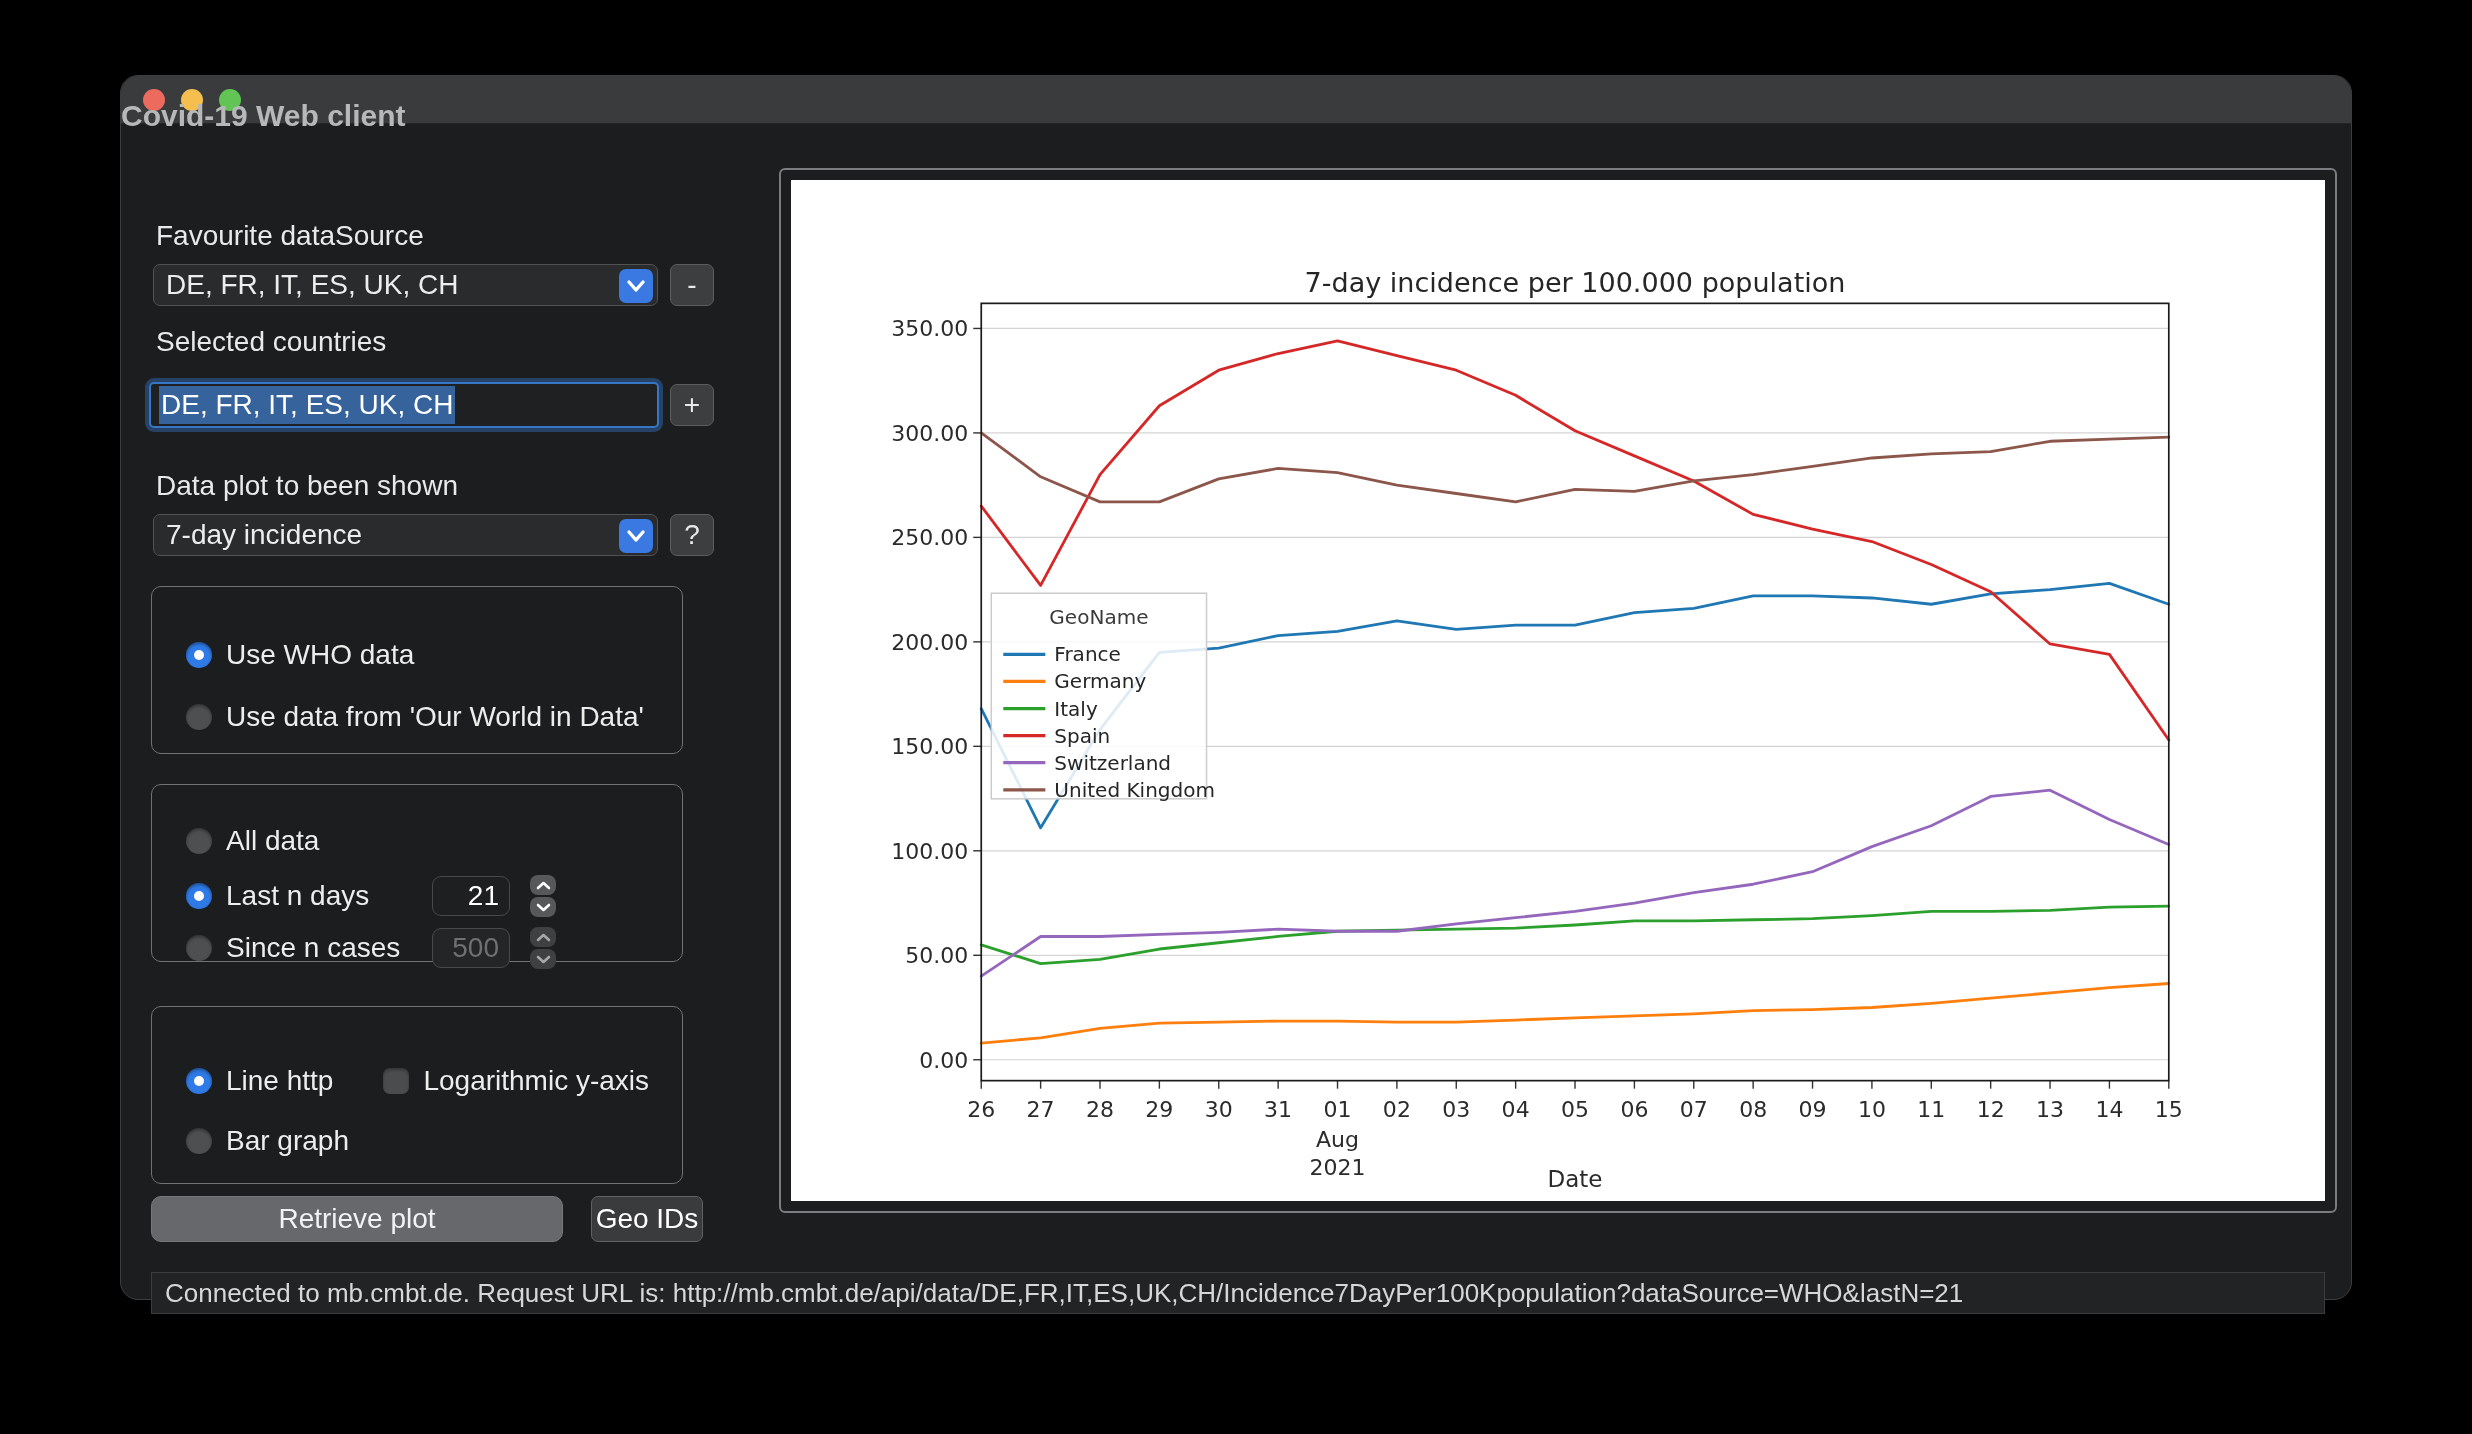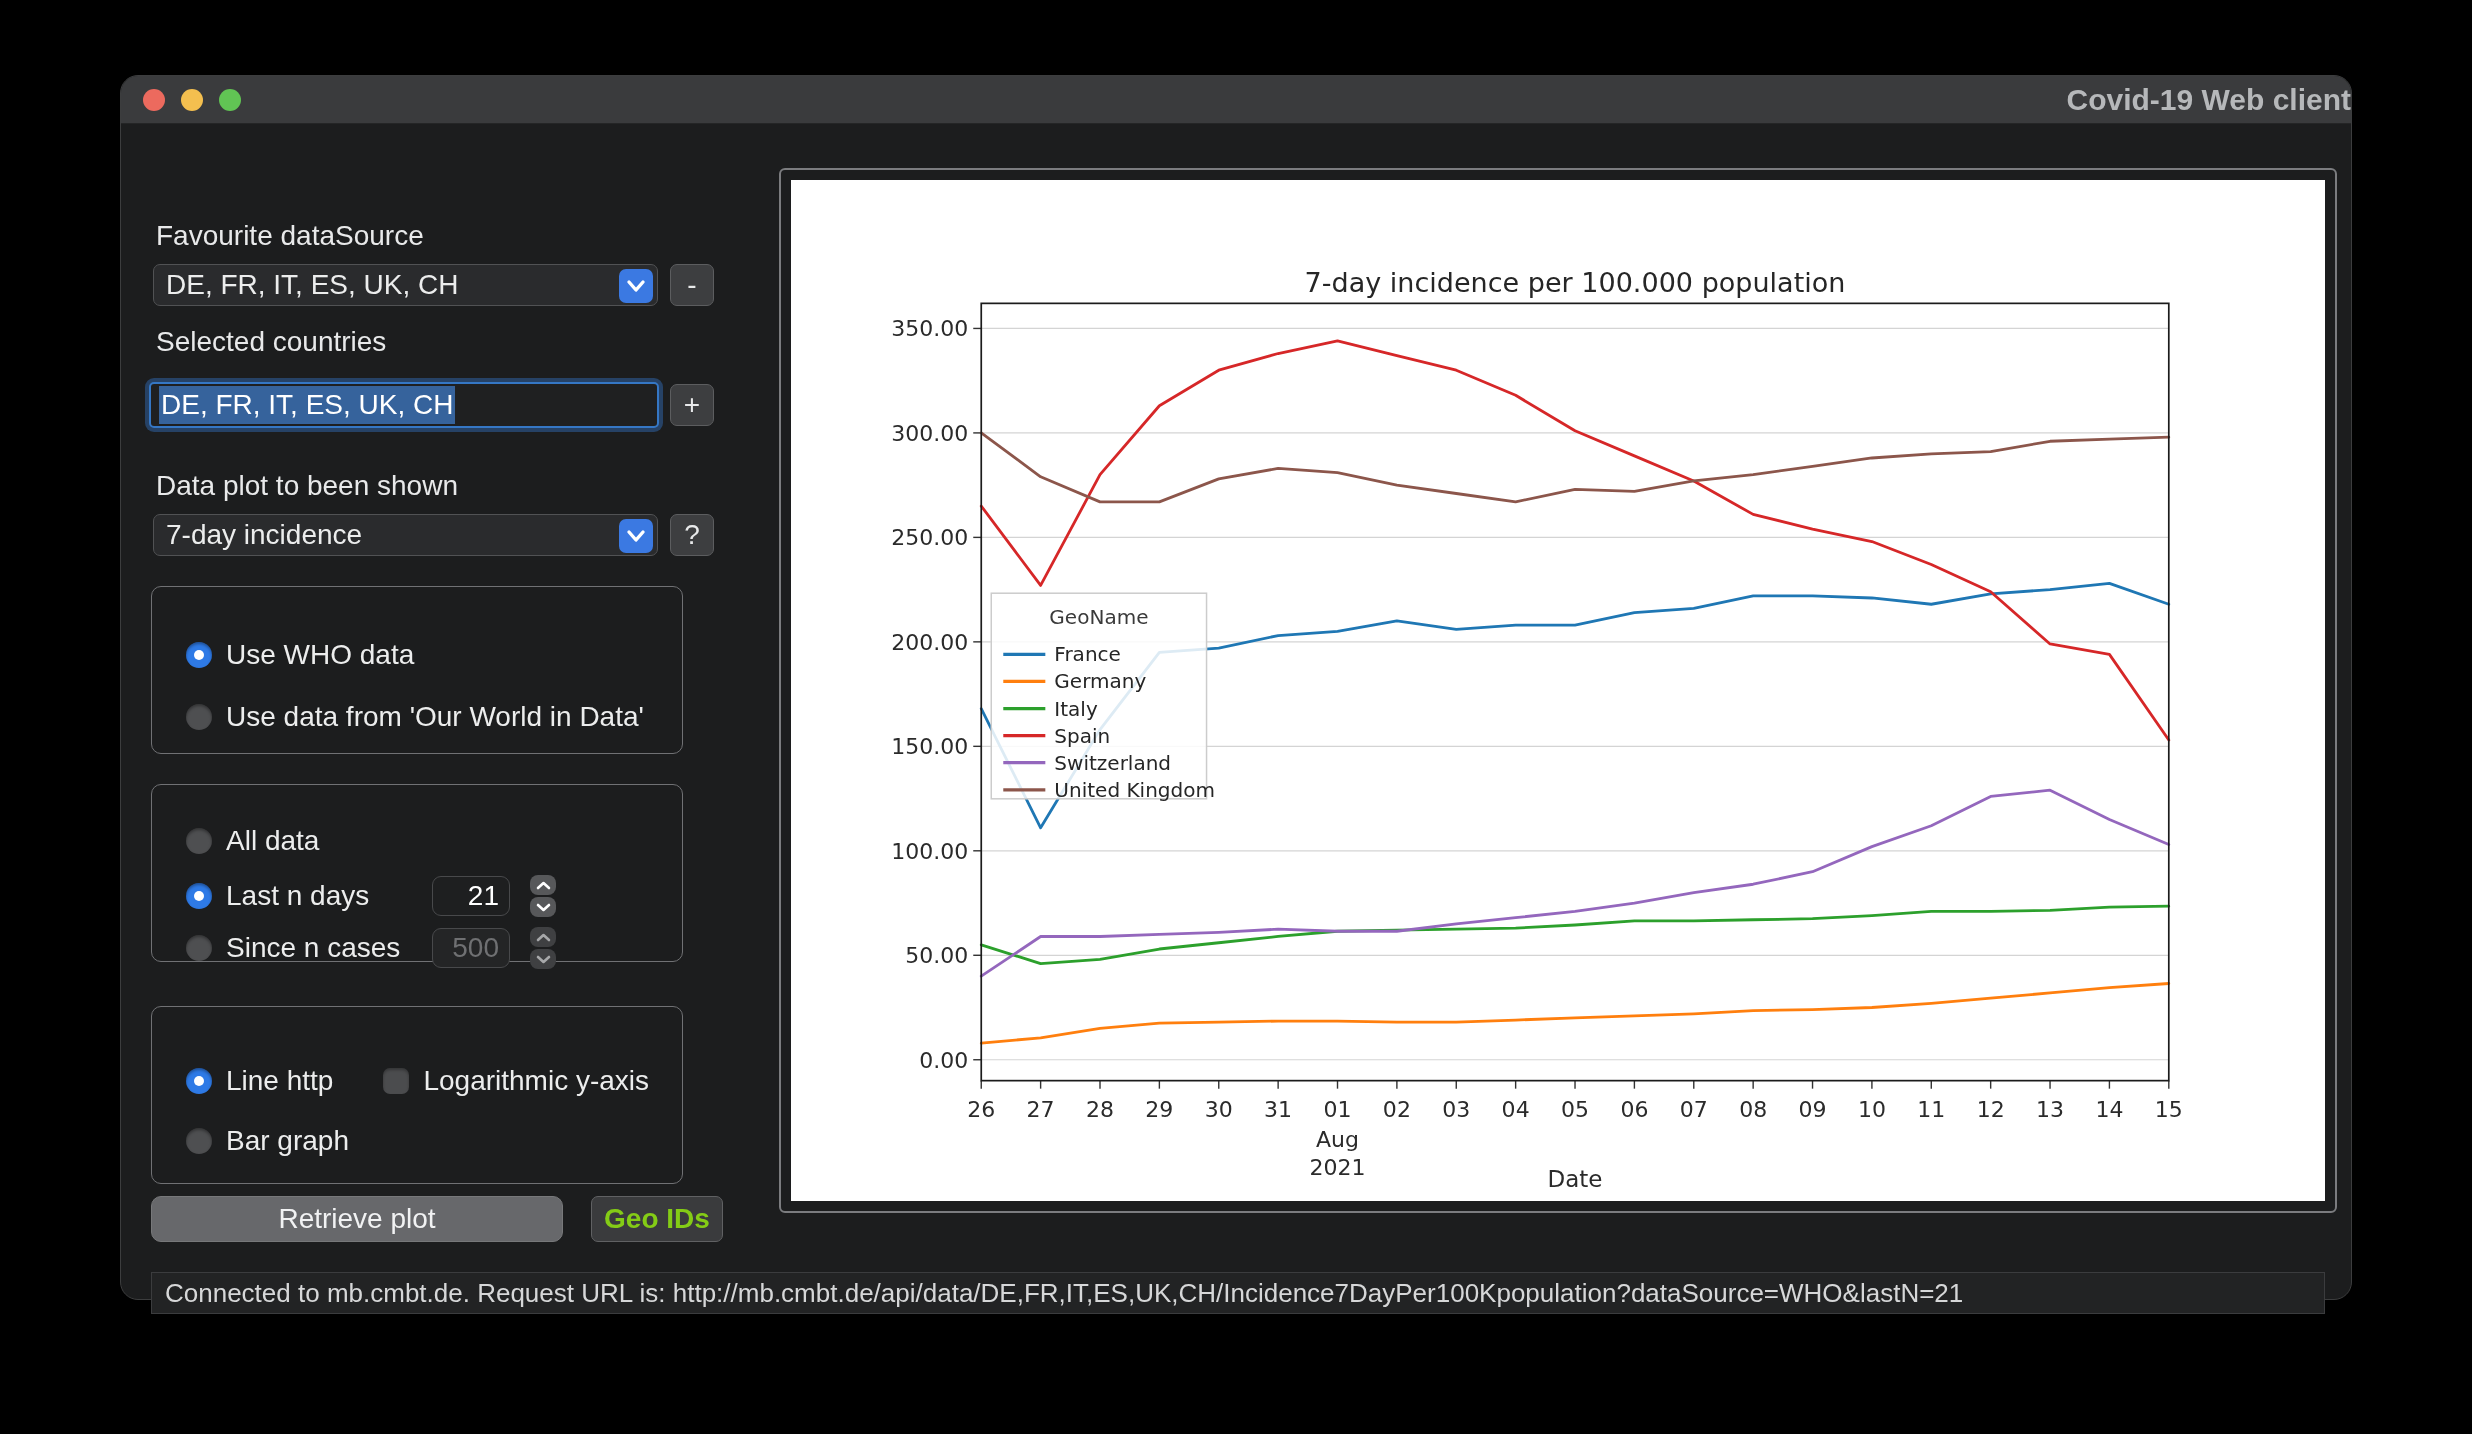--- a/index.html
+++ b/index.html
@@ -8,22 +8,22 @@
 
   
   .window { position:absolute; left:120px; top:75px; width:2232px; height:1225px;
             background:#1c1d1e; border-radius:18px; border:1px solid #3c3d3e;
             box-shadow:0 30px 80px rgba(0,0,0,.8); }
   .titlebar { position:absolute; left:0; top:0; right:0; height:48px; background:#3a3b3d;
               border-radius:17px 17px 0 0; border-bottom:1px solid #242526; }
   .traffic { position:absolute; left:22px; top:13px; display:flex; gap:16px; }
   .dot { width:22px; height:22px; border-radius:50%; }
   .dot.r { background:#ec6a5e; } .dot.y { background:#f4bf4f; } .dot.g { background:#61c454; }
-  .wtitle { position:absolute; left:0; right:0; top:0; height:48px; line-height:48px;
-            text-align:right; font-weight:bold; font-size:30px; color:#b6b8ba; }
+  .wtitle { position:absolute; left:0; right:0; top:16px; height:48px; line-height:48px;
+            text-align:left; font-weight:bold; font-size:30px; color:#b6b8ba; }
 
   .content { position:absolute; left:0; top:48px; right:0; bottom:0; }
 
   
   .lbl { position:absolute; left:35px; font-size:28px; color:#e8e9ea; }
 
   .combo { position:absolute; left:32px; width:505px; height:42px; background:#2a2b2d;
            border:1px solid #515254; border-radius:7px; color:#eceded; font-size:28px;
            display:flex; align-items:center; padding-left:12px; cursor:default; }
   .combo .chev { position:absolute; right:4px; top:4px; width:34px; height:34px;
@@ -57,22 +57,22 @@
   .spinfield.dis { color:#6f7072; background:#242526; }
   .spinner { width:26px; height:42px; display:flex; flex-direction:column; gap:2px; margin-left:6px; }
   .spinner .sb { flex:1; background:#57585a; border-radius:8px; display:flex;
                  align-items:center; justify-content:center; }
   .spinner.dis .sb { background:#3f4042; }
 
   .pushbtn { position:absolute; height:46px; border-radius:10px; font-size:28px;
              display:flex; align-items:center; justify-content:center; }
   .primary { left:30px; top:1072px; width:412px; background:#67686b; color:#f1f2f3;
              border:1px solid #77787a; }
-  .secondary { left:470px; top:1072px; width:132px; background:#3a3b3d; color:#84cc16;
-               border:1px solid #606163; border-radius:7px;font-weight:bold; }
+  .secondary { left:470px; top:1072px; width:112px; background:#3a3b3d; color:#ffffff;
+               border:1px solid #606163; border-radius:7px; }
 
   .statusbar { position:absolute; left:30px; top:1148px; width:2174px; height:42px;
                background:#222324; border:1px solid #3b3c3e; color:#d6d7d8;
                font-size:26px; line-height:40px; padding-left:13px; white-space:nowrap;
                overflow:hidden; }
 
   
   .chartframe { position:absolute; left:658px; top:44px; width:1558px; height:1045px;
                 border:2px solid #7b7c7f; border-radius:6px; padding:10px; }
   .chartcanvas { width:100%; height:100%; background:#fff; }

